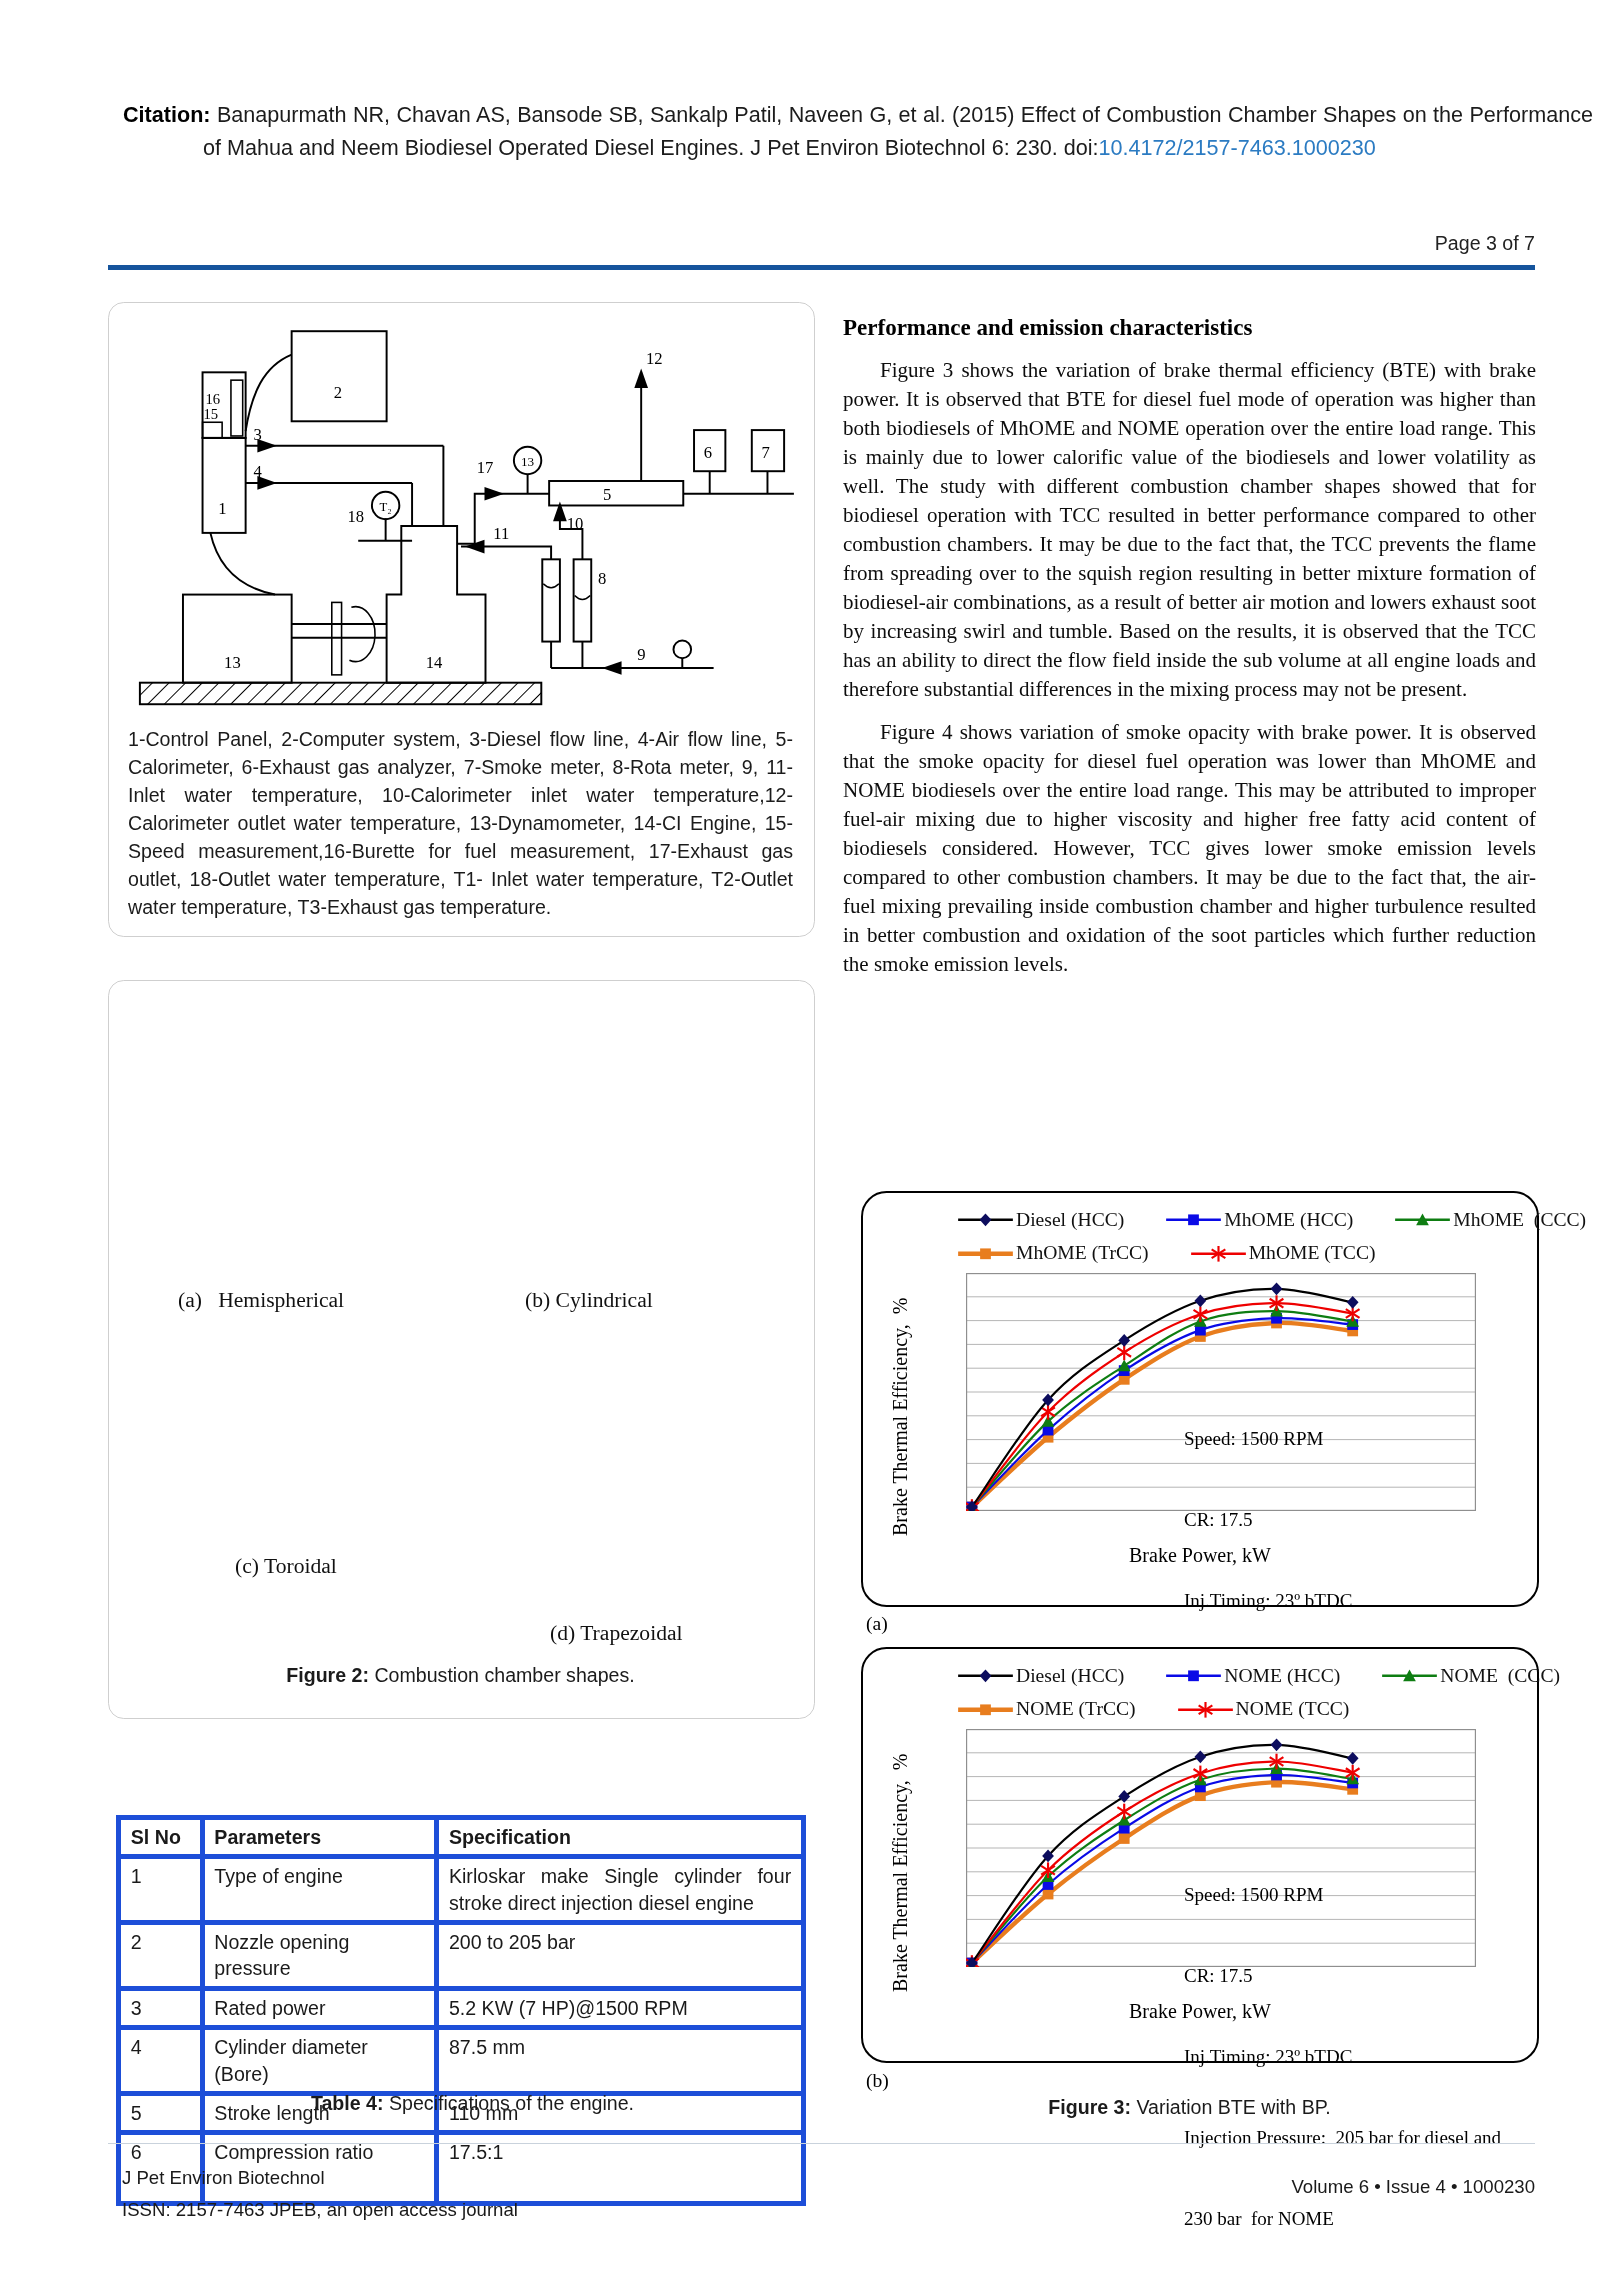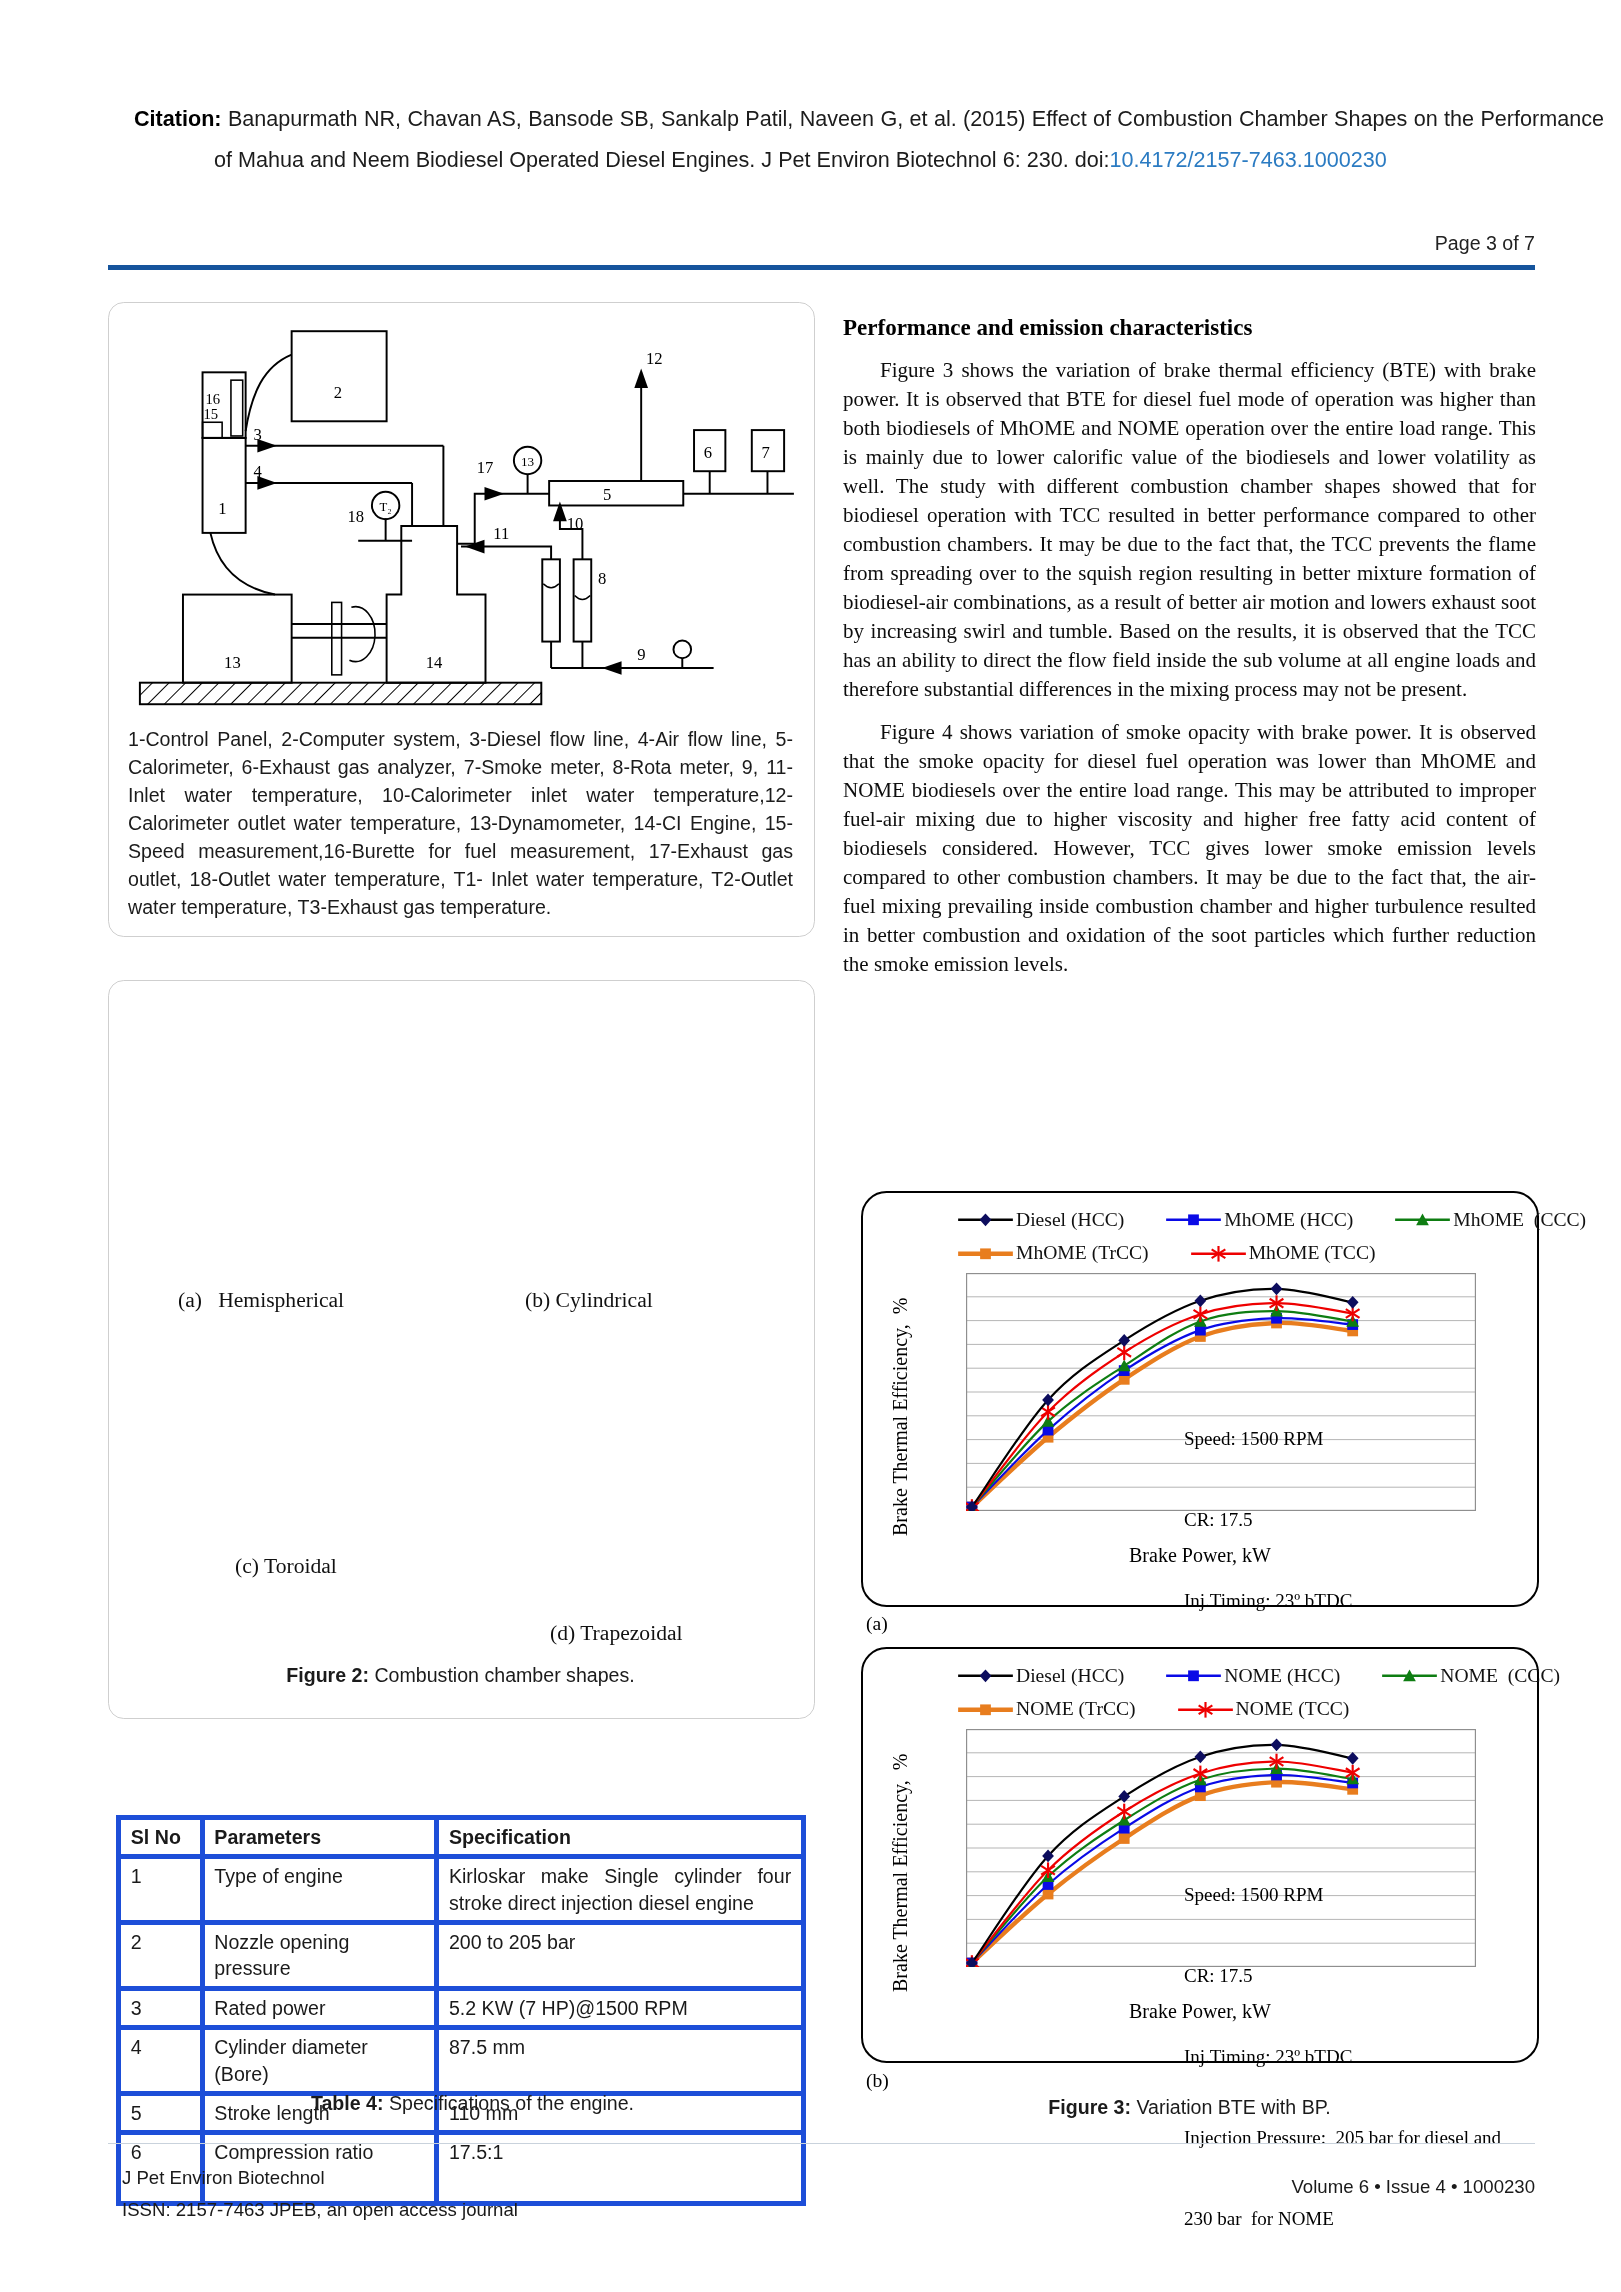--- a/index.html
+++ b/index.html
@@ -1,19 +1,19 @@
 <!DOCTYPE html>
 <html><head>
 <meta charset="utf-8">
 <style>
   html,body{margin:0;padding:0;background:#888;}
   .page{position:relative;width:1621px;height:2293px;background:#ffffff;overflow:hidden;
         font-family:"Liberation Sans",sans-serif;color:#111;}
   
-  .citation{position:absolute;left:134px;top:98px;width:1390px;font-size:21.6px;line-height:41px;
+  .citation{position:absolute;left:123px;top:98px;width:1390px;font-size:21.6px;line-height:33px;
             text-align:justify;padding-left:80px;text-indent:-80px;color:#1c1c1c;}
   .citation b{color:#000;}
   .doi-link{color:#2b7bc2;text-decoration:none;}
   .pagenum{position:absolute;right:86px;top:232px;font-size:19.6px;color:#222;}
   .bluerule{position:absolute;left:108px;top:265px;width:1427px;height:4.9px;background:#15549c;}
   
   .card{position:absolute;border:1.5px solid #cfcfcf;border-radius:15.7px;background:#fff;}
   #fig1box{left:108px;top:302px;width:705px;height:633px;}
   #fig2box{left:108px;top:980px;width:705px;height:737px;}
   .diagram{position:absolute;left:108px;top:294px;width:708px;height:421px;}

